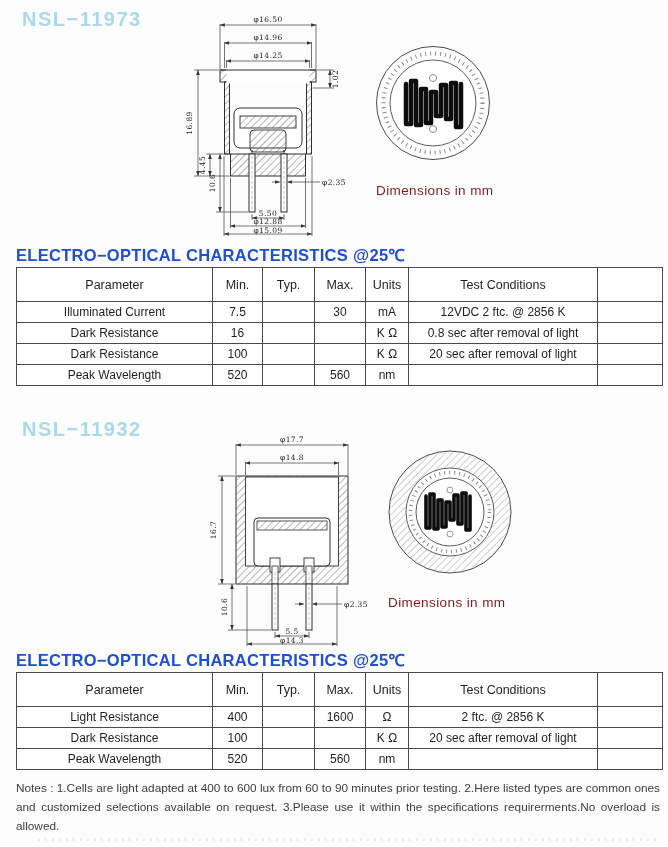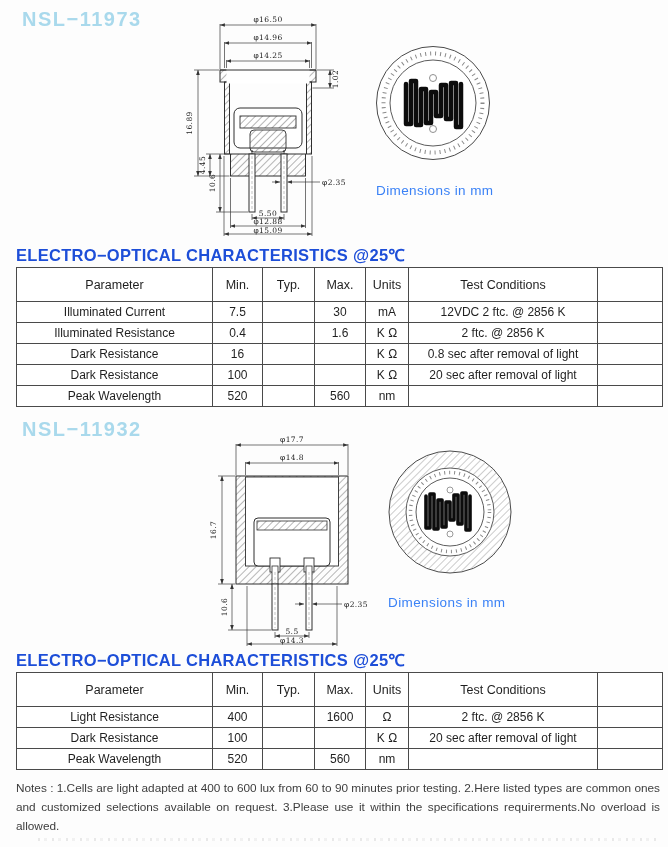--- a/index.html
+++ b/index.html
@@ -1,20 +1,20 @@
 <!DOCTYPE html>
 <html><head>
 <meta charset="utf-8">
 <style>
   html,body{margin:0;padding:0;background:#ffffff;}
   #page{position:relative;width:668px;height:847px;background:#fdfdfd;overflow:hidden;
         font-family:"Liberation Sans",sans-serif;color:#1c1c1c;}
   .prod-title{position:absolute;font-size:20px;font-weight:bold;letter-spacing:1.5px;color:#a9d9ec;}
   .section-title{position:absolute;font-size:16.5px;font-weight:600;letter-spacing:.3px;color:#1d4ed8;}
-  .caption{position:absolute;font-size:13.5px;color:#3b82f6;letter-spacing:.4px;}
+  .caption{position:absolute;font-size:13.5px;color:#7f1d1d;letter-spacing:.4px;}
   table.spec{position:absolute;border-collapse:collapse;table-layout:fixed;width:646px;
              font-size:12px;color:#1f1f1f;background:#fff;}
   table.spec th,table.spec td{border:1px solid #4a4a4a;font-weight:normal;text-align:center;
              padding:0;overflow:hidden;white-space:nowrap;}
   table.spec th{height:33px;font-size:12.5px;}
   table.spec td{height:20px;}
   td.cond{text-align:left;padding-left:10px;margin-top:32px;}
   svg text{font-family:"DejaVu Serif",serif;font-size:7.5px;fill:#1a1a1a;letter-spacing:.4px;}
   .speckle{position:absolute;left:38px;top:838px;width:618px;height:3px;opacity:.45;
            background:repeating-linear-gradient(90deg,#cfcfcf 0 2px,#ffffff 2px 6px,#e3e3e3 6px 9px,#ffffff 9px 14px);}
@@ -154,29 +154,20 @@
     <tr>
       <td>Illuminated Current</td>
       <td>7.5</td>
       <td></td>
       <td>30</td>
       <td>mA</td>
       <td class="cond">12VDC 2 ftc. @ 2856 K</td>
       <td></td>
     </tr>
     <tr>
-      <td>Illuminated Resistance</td>
-      <td>0.4</td>
-      <td></td>
-      <td>1.6</td>
-      <td>K Ω</td>
-      <td class="cond">2 ftc. @ 2856 K</td>
-      <td></td>
-    </tr>
-    <tr>
       <td>Dark Resistance</td>
       <td>16</td>
       <td></td>
       <td></td>
       <td>K Ω</td>
       <td class="cond">0.8 sec after removal of light</td>
       <td></td>
     </tr>
     <tr>
       <td>Dark Resistance</td>

